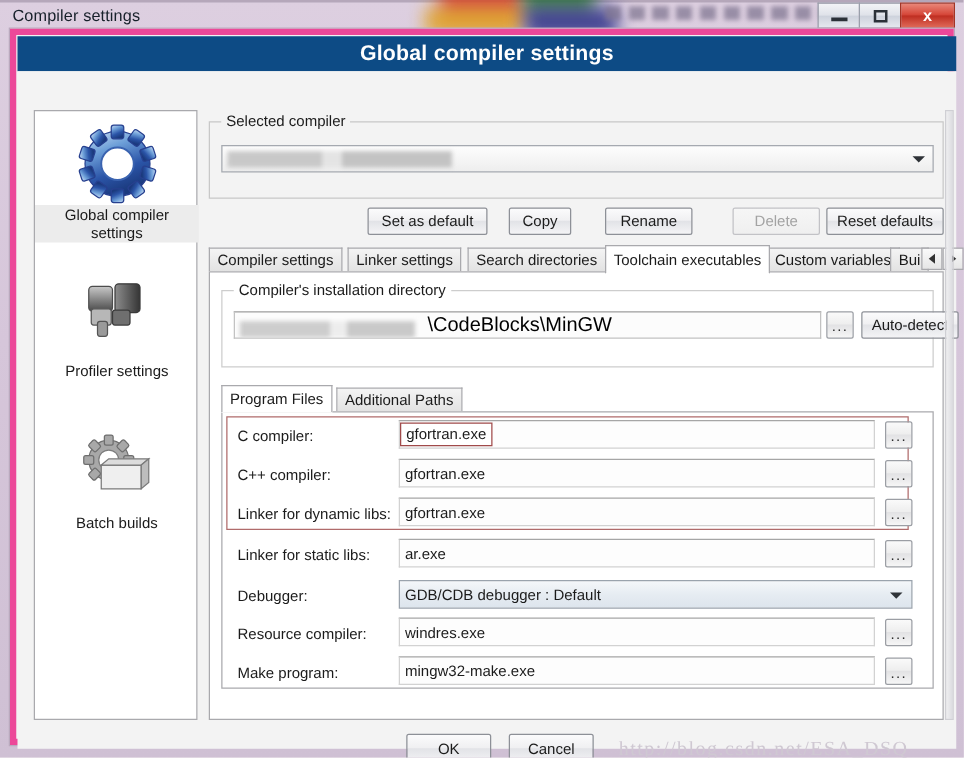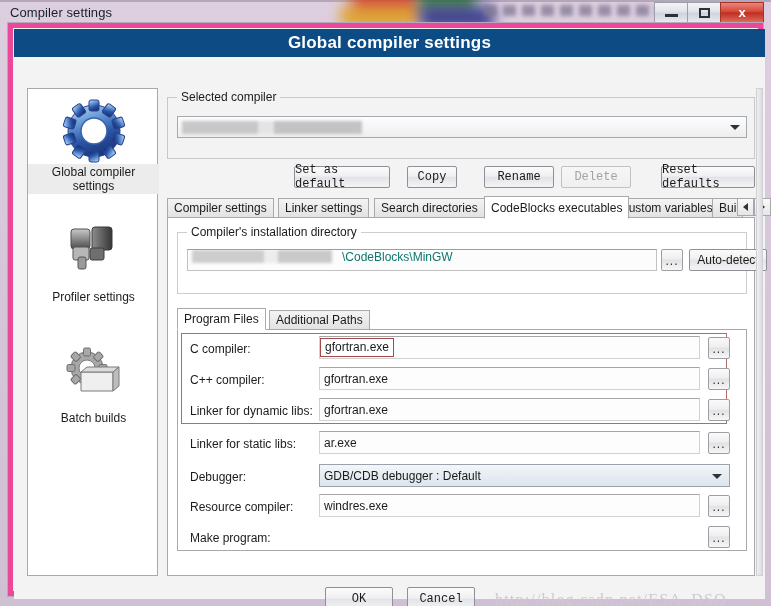--- a/index.html
+++ b/index.html
@@ -133,24 +133,23 @@
 
   
   #btn-row { position:absolute; left:0; top:78px; width:588px; height:22px; }
   .btn {
     position:absolute; height:22px;
     border:1px solid #8d9097; border-radius:2px;
     background:linear-gradient(180deg,#fbfbfc 0%,#f0f0f2 46%,#e2e3e7 50%,#f4f4f6 100%);
     font-size:12px; color:#1b1b1b;
     display:flex; align-items:center; justify-content:center;
     cursor:default;
-    font-family:Liberation Mono, monospace;
   }
   .btn.disabled { color:#a3a3a3; border-color:#c2c2c6;
-    background:linear-gradient(180deg,#f6f6f6,#efefef); }
+    background:linear-gradient(180deg,#f6f6f6,#efefef);margin-left:25px; }
   #btn-set-default { left:127px; width:96px; }
   #btn-copy   { left:240px; width:50px; }
   #btn-rename { left:317px; width:70px; }
   #btn-delete { left:394px; width:70px; }
   #btn-reset  { left:494px; width:94px; }
 
   
   #tabstrip {
     position:absolute; left:0px; top:108px; width:588px; height:21px;
   }
@@ -182,22 +181,22 @@
 
   #grp-install-dir {
     position:absolute; left:9px; top:14px; width:570px; height:62px;
     border:1px solid #cdcdcd;
   }
   #grp-install-dir .gb-title { background:#ffffff; }
 
   #install-path-field {
     position:absolute; left:9px; top:16px; width:470px; height:22px;
     border:1px solid #c2c2c2; border-top-color:#9d9d9d;
-    background:#fcfcfc; font-size:12px; color:#0f766e;
-    display:flex; align-items:flex-start; padding-left:4px; overflow:hidden;
+    background:#fcfcfc; font-size:16px; color:#000000;
+    display:flex; align-items:flex-end; padding-left:4px; overflow:hidden;
   }
   #install-path-blur {
     width:150px; height:13px; flex:0 0 auto;
     background:linear-gradient(90deg,#cdcdcd 0 72px, #ededed 72px 86px, #c9c9c9 86px 140px, transparent 140px 100%);
     filter:blur(1.5px);
   }
   #install-path-text { white-space:nowrap; }
 
   .dots-btn {
     position:absolute; width:22px; height:22px;
@@ -423,21 +422,21 @@
           <div class="btn" id="btn-copy">Copy</div>
           <div class="btn" id="btn-rename">Rename</div>
           <div class="btn disabled" id="btn-delete">Delete</div>
           <div class="btn" id="btn-reset">Reset defaults</div>
         </div>
 
         <div id="tabstrip">
           <div class="tab" style="left:0px;">Compiler settings</div>
           <div class="tab" style="left:111px;">Linker settings</div>
           <div class="tab" style="left:207px;">Search directories</div>
-          <div class="tab active" style="left:317px;">CodeBlocks executables</div>
+          <div class="tab active" style="left:317px;">Toolchain executables</div>
           <div class="tab" style="left:446px;">Custom variables</div>
           <div class="tab" style="left:545px;">Bui</div>
           <div class="tabscroll" style="left:570px;">
             <span class="tri-l"></span>
           </div>
           <div class="tabscroll" style="left:587px;">
             <span class="tri-r"></span>
           </div>
         </div>
 
@@ -498,20 +497,21 @@
             </div>
 
             <div class="frow" style="top:164px;">
               <span class="flabel">Resource compiler:</span>
               <div class="finput">windres.exe</div>
               <div class="dots-btn fbrowse">...</div>
             </div>
 
             <div class="frow" style="top:195px;">
               <span class="flabel">Make program:</span>
+              <div class="finput">mingw32-make.exe</div>
               <div class="dots-btn fbrowse">...</div>
             </div>
 
           </div>
         </div>
       </div>
 
       <div id="right-sliver"></div>
 
       <div id="bottom-bar">

